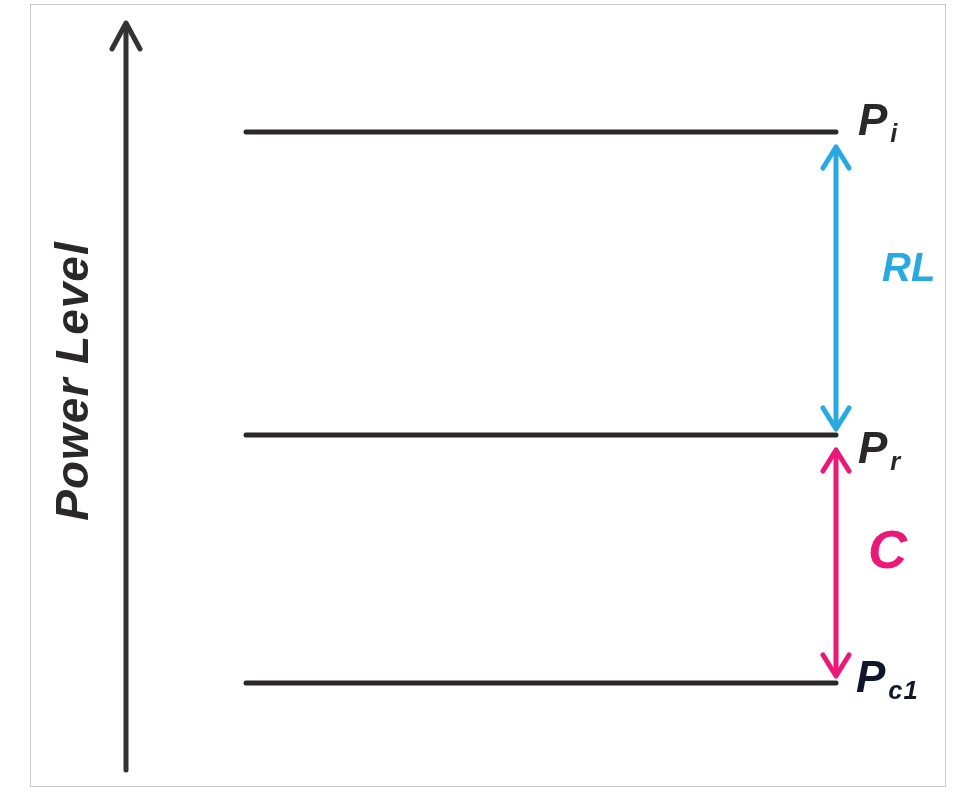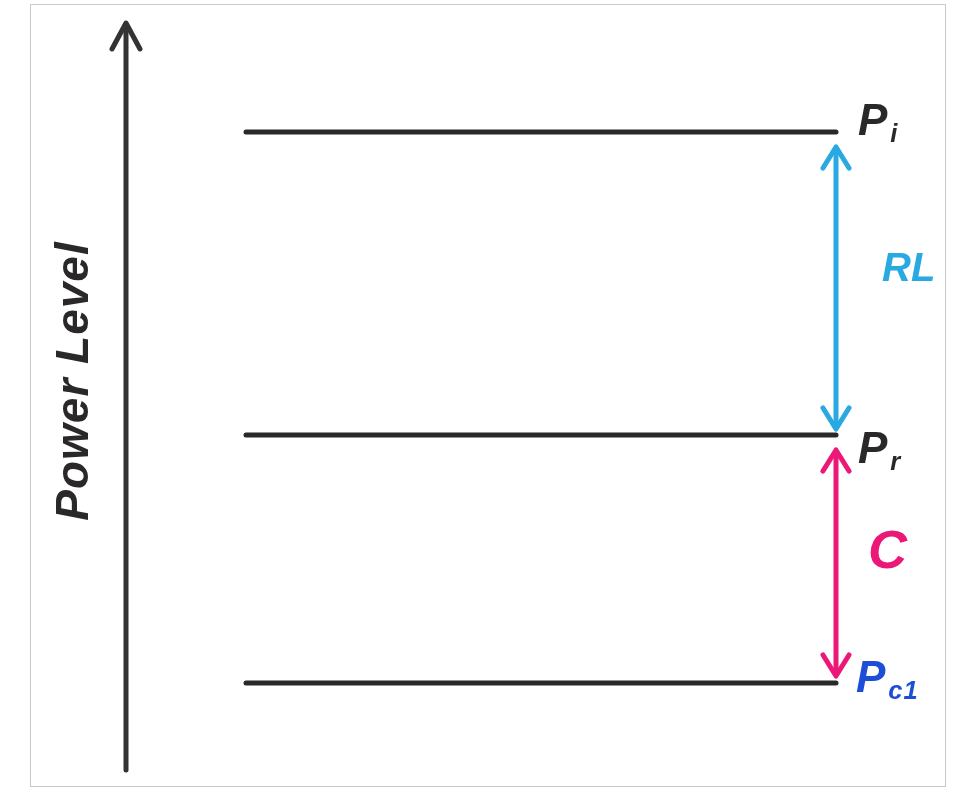--- a/index.html
+++ b/index.html
@@ -98,20 +98,20 @@
   <div id="axis-title" class="label" style="color: rgb(43, 40, 41);">Power Level</div>
 
   <div id="pi-label" class="label level-label" style="color: rgb(43, 40, 41);">
     <span>P</span><span class="sub">i</span>
   </div>
 
   <div id="pr-label" class="label level-label" style="color: rgb(43, 40, 41);">
     <span>P</span><span class="sub">r</span>
   </div>
 
-  <div id="pc1-label" class="label level-label" style="color: #1d4ed8; text-align: center;">
+  <div id="pc1-label" class="label level-label" style="color: #0f172a; text-align: center;">
     <span>P</span><span class="sub">c1</span>
   </div>
 
   <div id="rl-label" class="label" style="color: rgb(41, 169, 225);">RL</div>
 
   <div id="c-label" class="label" style="color: rgb(236, 24, 120);">C</div>
 </div>
 
 </body></html>

